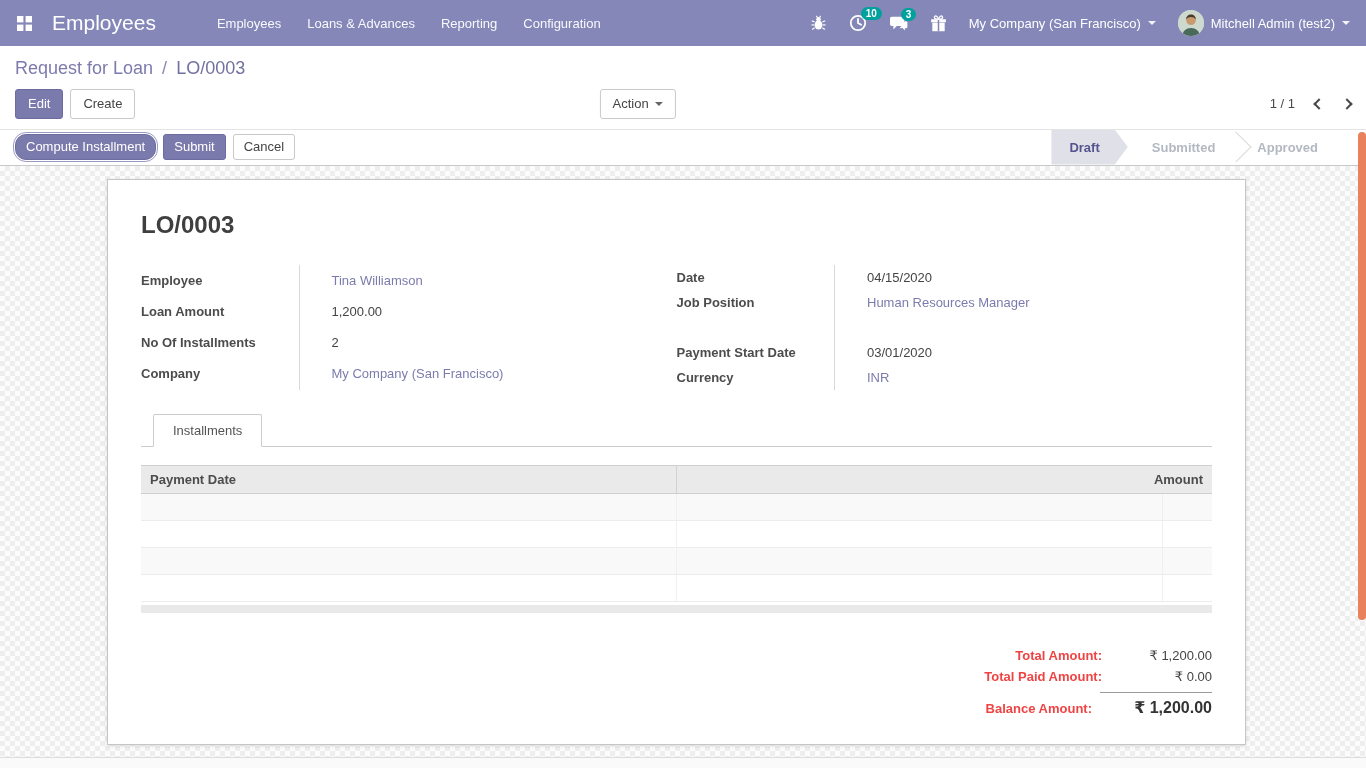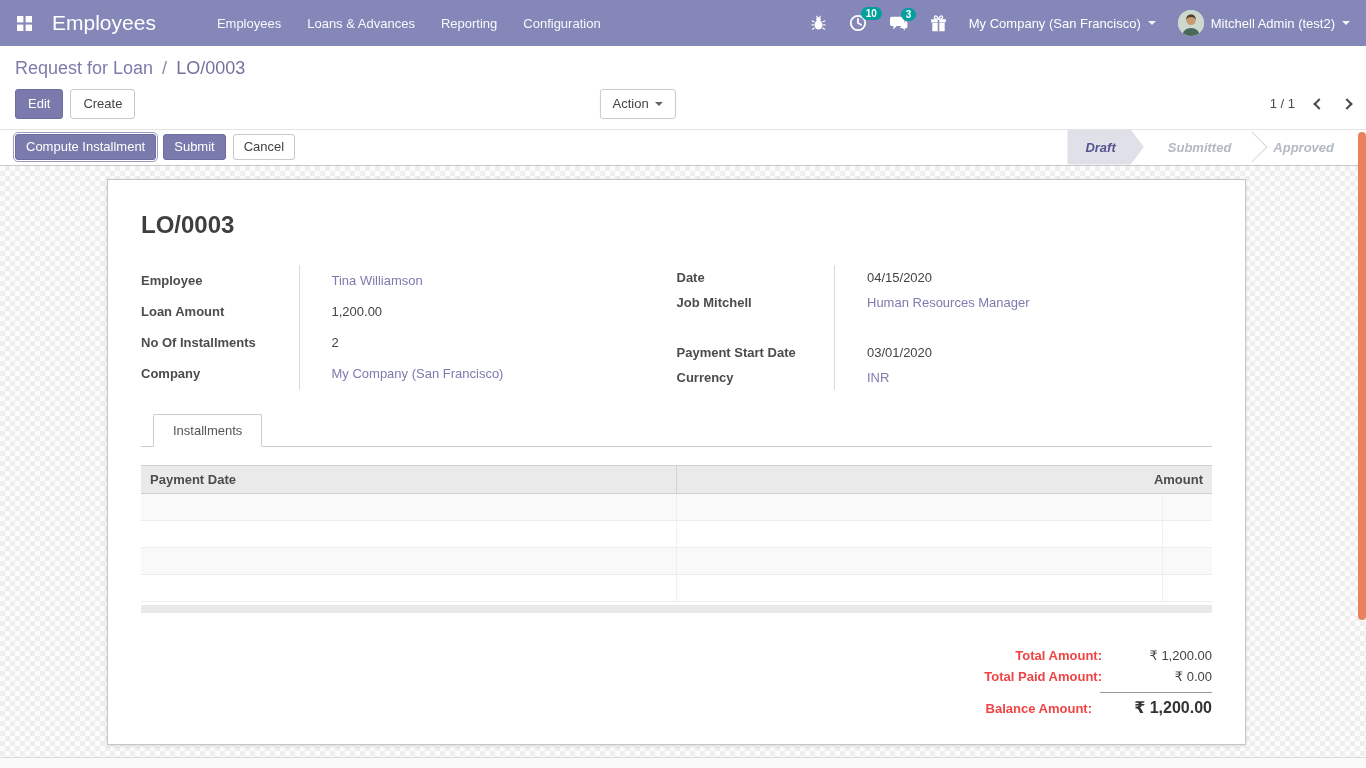--- a/index.html
+++ b/index.html
@@ -51,22 +51,22 @@
   .pg-chev { display: inline-block; width: 8px; height: 8px; border-right: 2px solid #4a4a4a; border-bottom: 2px solid #4a4a4a; cursor: pointer; }
   .pg-prev { transform: rotate(135deg); }
   .pg-next { transform: rotate(-45deg); }
 
   
   .statusbar {
     height: 37px; background: #fff; border-top: 1px solid #e4e4e4; border-bottom: 1px solid #c9c9c9;
     display: flex; align-items: center; padding-left: 15px;
   }
   .statusbar .btn { padding: 4px 10px; }
-  .btn-focused { outline: 1px solid #9b9ac4; outline-offset: 1px; }
-  .steps { margin-left: auto; display: flex; align-items: center; height: 100%; padding-right: 8px; font-style: italic; }
+  .btn-focused { outline: 1px solid #9b9ac4; outline-offset: 1px; border-radius: 11px; }
+  .steps { margin-left: auto; display: flex; align-items: center; height: 100%; padding-right: 24px; }
   .step { display: flex; align-items: center; height: 100%; font-size: 13px; font-weight: bold; color: #b3b9c2; padding: 0 24px; white-space: nowrap; }
   .step-active {
     color: #55548e; background: #e0e1e8;
     clip-path: polygon(0 0, calc(100% - 13px) 0, 100% 50%, calc(100% - 13px) 100%, 0 100%);
     padding: 0 28px 0 18px;
   }
   .step-sep { width: 22px; height: 22px; border-top: 1px solid #d9d9d9; border-right: 1px solid #d9d9d9; transform: rotate(45deg); margin: 0 -14px; flex: 0 0 auto; }
 
   
   .content {
@@ -262,21 +262,21 @@
           <div class="flabel">Company</div>
           <div class="fvalue link">My Company (San Francisco)</div>
         </div>
       </div>
       <div class="fgroup">
         <div class="frow">
           <div class="flabel">Date</div>
           <div class="fvalue">04/15/2020</div>
         </div>
         <div class="frow">
-          <div class="flabel">Job Mitchell</div>
+          <div class="flabel">Job Position</div>
           <div class="fvalue link">Human Resources Manager</div>
         </div>
         <div class="frow">
           <div class="flabel"></div>
           <div class="fvalue"></div>
         </div>
         <div class="frow">
           <div class="flabel">Payment Start Date</div>
           <div class="fvalue">03/01/2020</div>
         </div>

